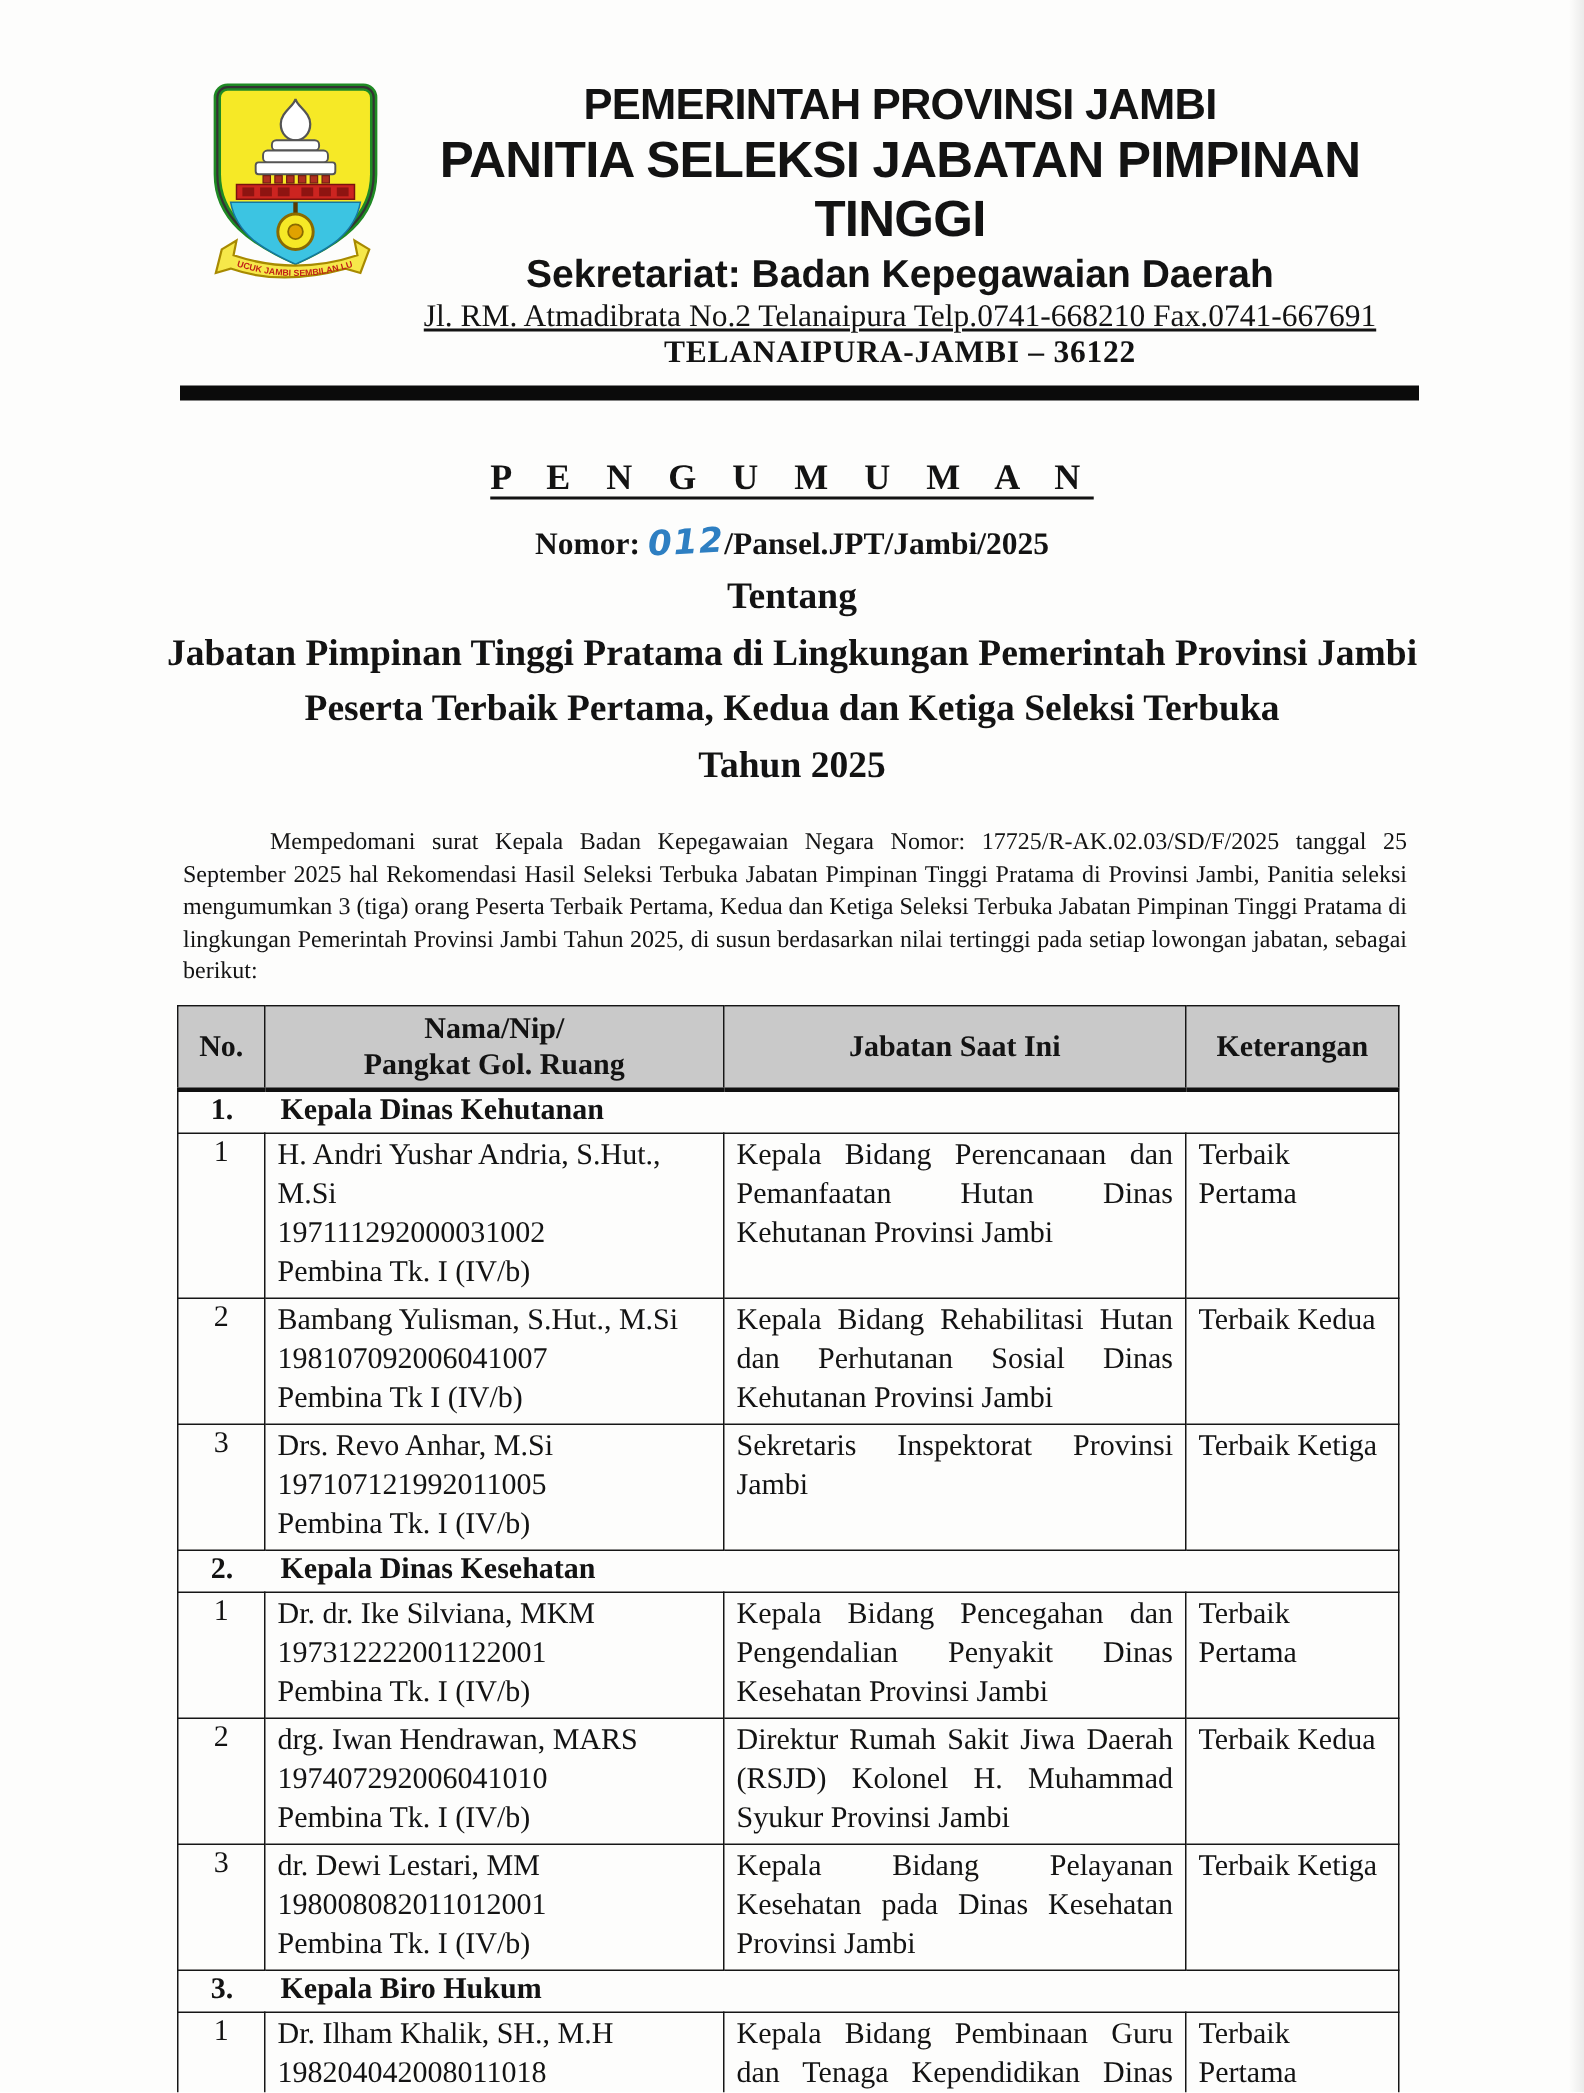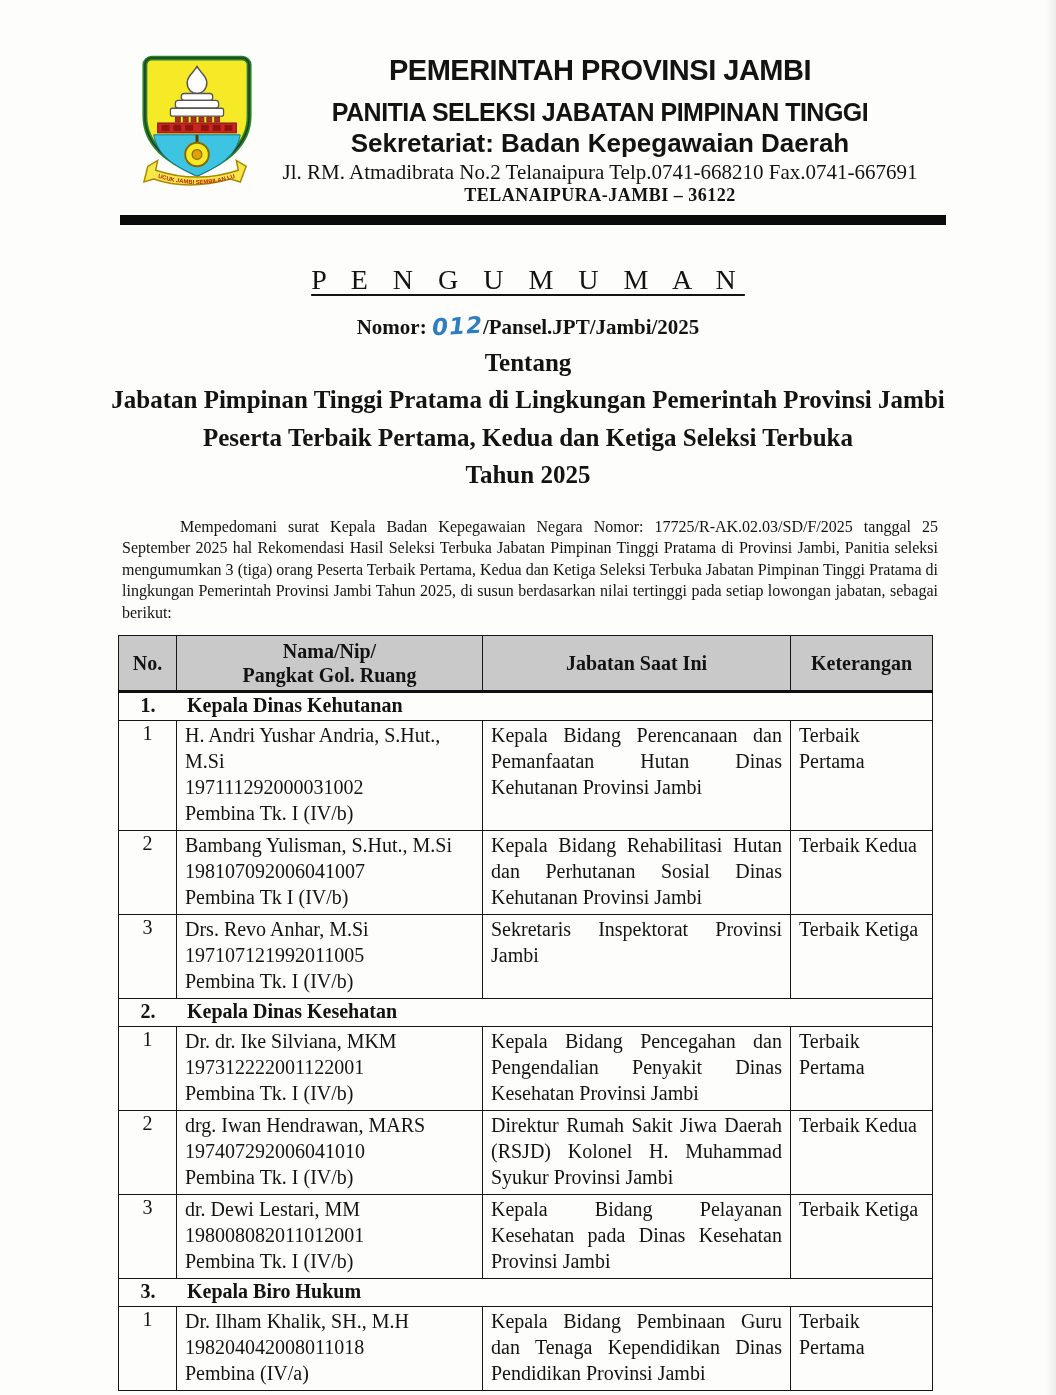--- a/index.html
+++ b/index.html
@@ -14,31 +14,31 @@
   .scan-edge {
     position:absolute; top:0; right:0; width:10px; height:100%;
     background:linear-gradient(to right, rgba(0,0,0,0), rgba(0,0,0,0.07));
   }
 
   
   .letterhead { display:flex; align-items:flex-start; margin:52px 112px 0 138px; }
   .logo-wrap { width:118px; flex:0 0 118px; }
   .lh-text { flex:1; text-align:center; line-height:1.12; padding-top:2px; }
   .lh1 { font-family:"Liberation Sans", sans-serif; font-weight:bold; font-size:29px; letter-spacing:-0.5px; }
-  .lh2 { font-family:"Liberation Sans", sans-serif; font-weight:bold; font-size:25px; letter-spacing:-0.5px; margin-top:12px; }
+  .lh2 { font-family:"Liberation Sans", sans-serif; font-weight:bold; font-size:34px; letter-spacing:-0.5px; margin-top:2px; }
   .lh3 { font-family:"Liberation Sans", sans-serif; font-weight:bold; font-size:26px; margin-top:3px; }
-  .lh4 { font-size:21px; margin-top:2px; }
-  .lh5 { font-weight:bold; font-size:18px; letter-spacing:0.5px; margin-top:1px; }
+  .lh4 { font-size:21px; margin-top:2px;text-decoration:underline; }
+  .lh5 { font-weight:bold; font-size:21px; letter-spacing:0.5px; margin-top:1px; }
 
   .rule { height:10px; background:#0b0b0b; margin:10px 110px 0 120px; }
 
   
   .title-block { text-align:center; margin-top:34px; line-height:1.5; }
   .doc-title {
-    font-size:28px; font-weight:normal; letter-spacing:9px;
+    font-size:24px; font-weight:bold; letter-spacing:9px;
     text-decoration:underline; text-decoration-thickness:2px; text-underline-offset:5px;
   }
   .nomor { font-size:21px; font-weight:bold; margin-top:8px; }
   .handwritten {
     font-family:"DejaVu Sans", sans-serif; font-weight:600; font-style:italic;
     font-size:23px; letter-spacing:1px; display:inline-block; transform:rotate(-3deg);
   }
   .t-line { font-size:25px; font-weight:bold; }
 
   

